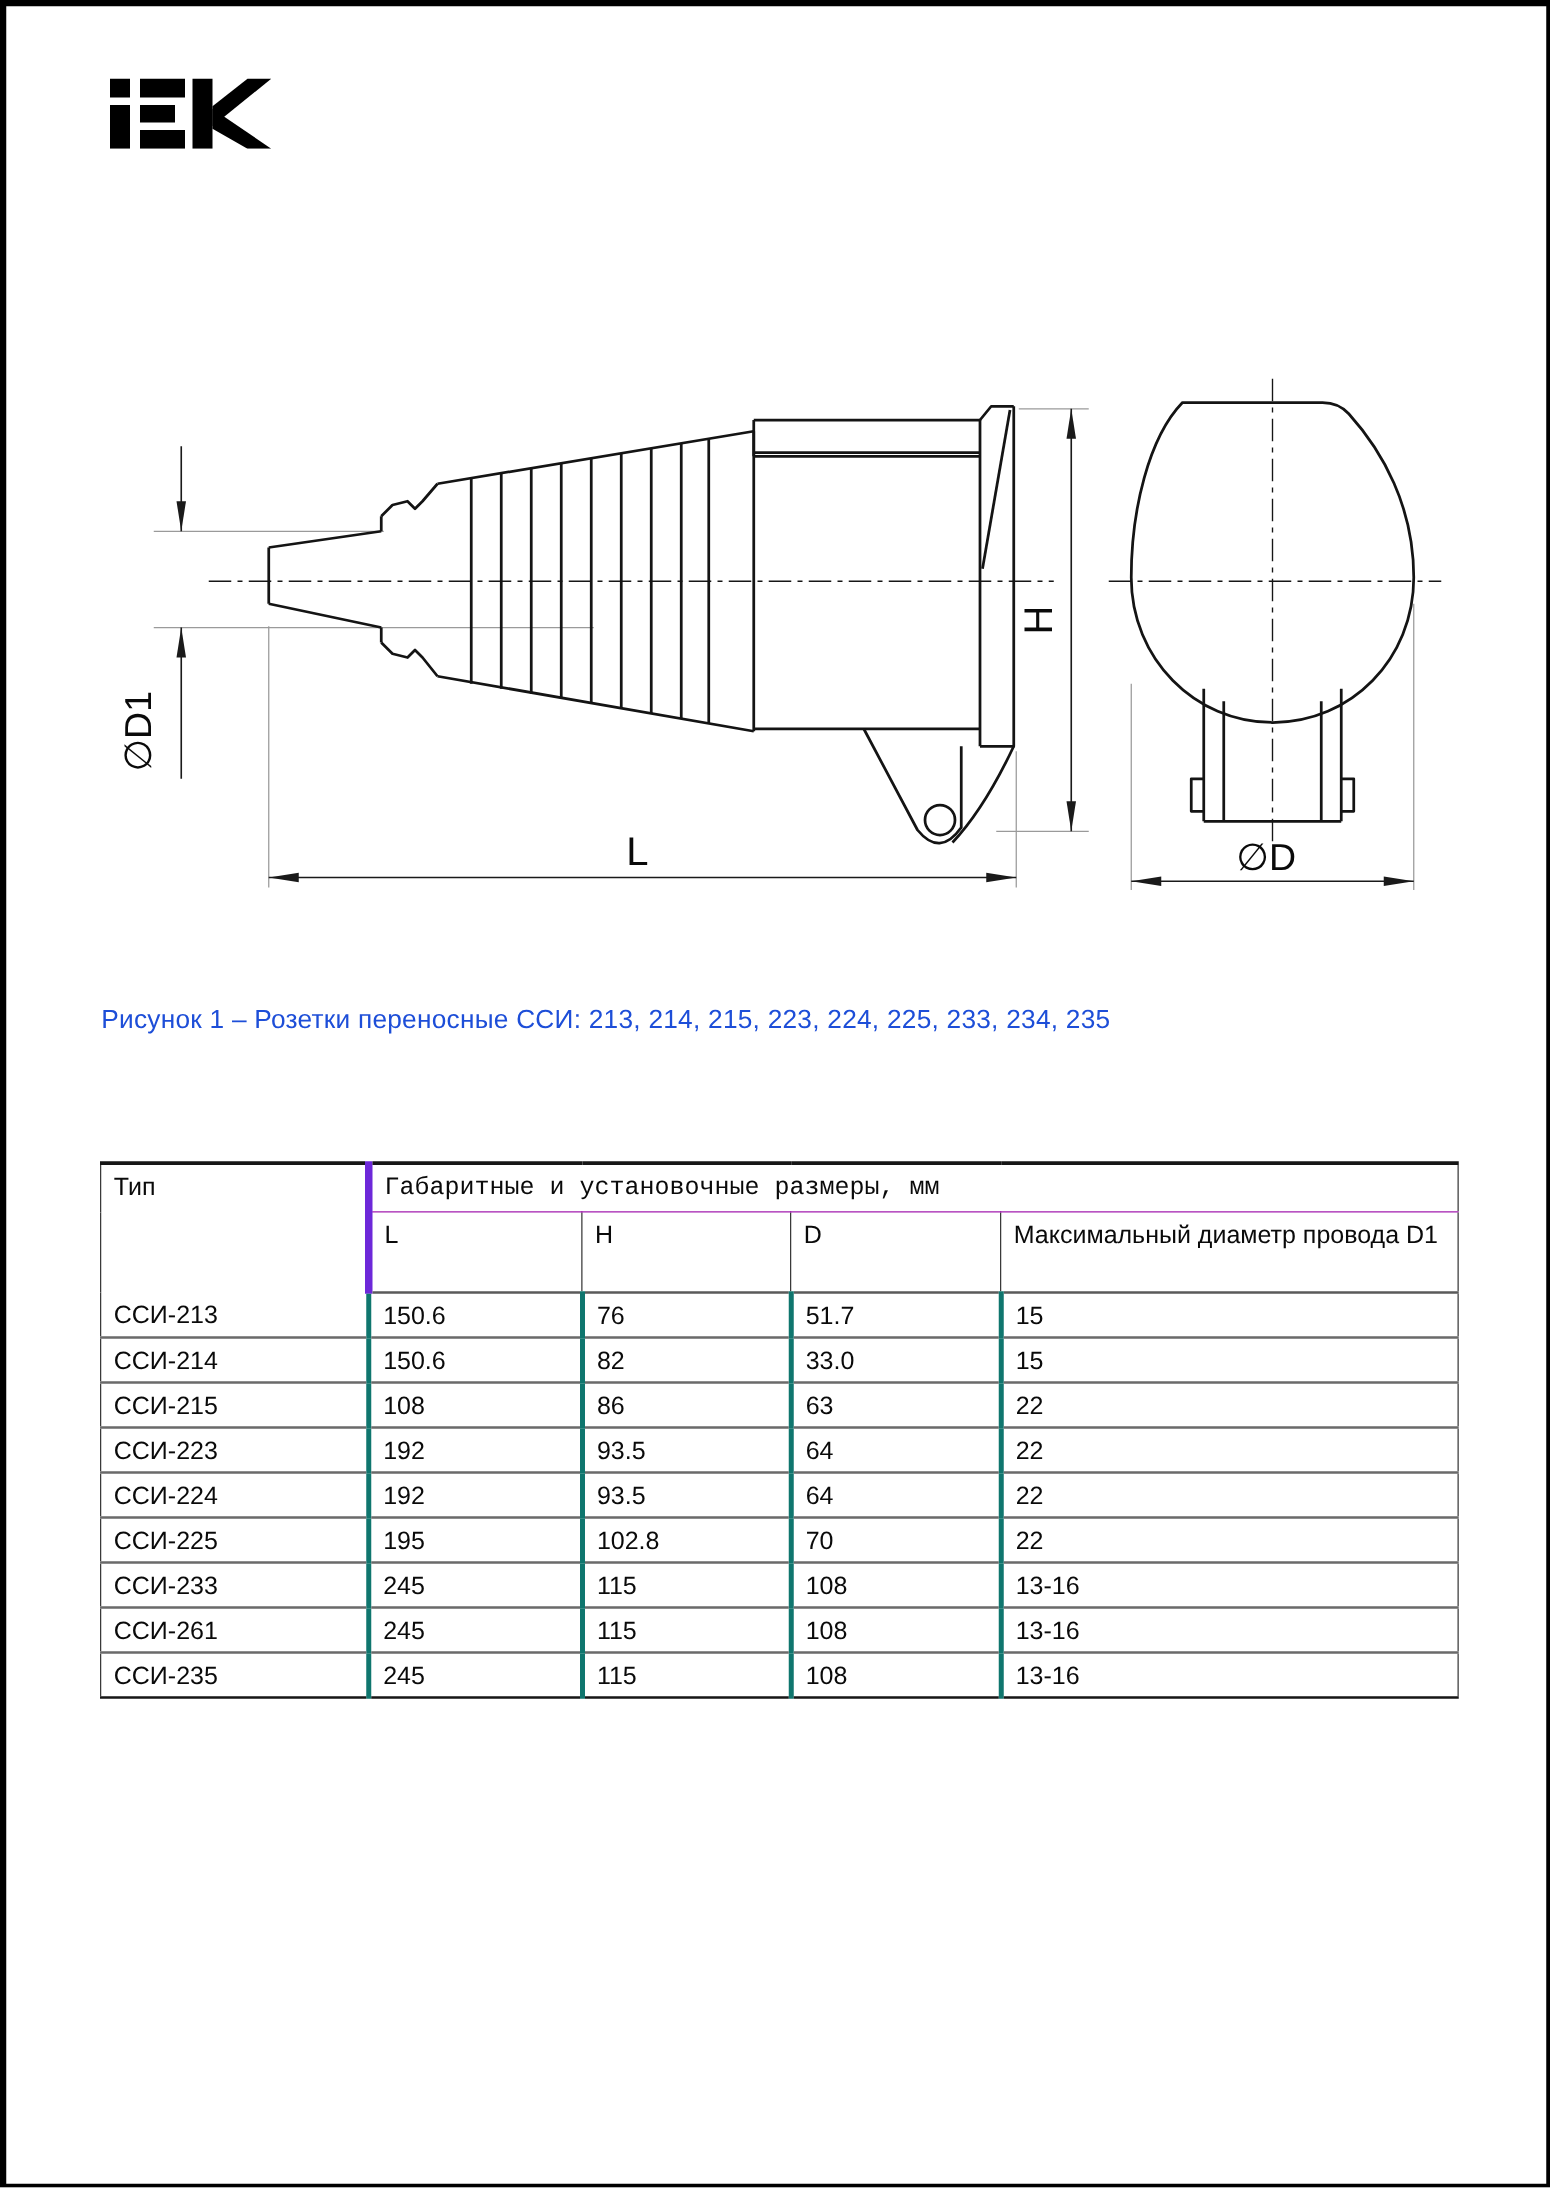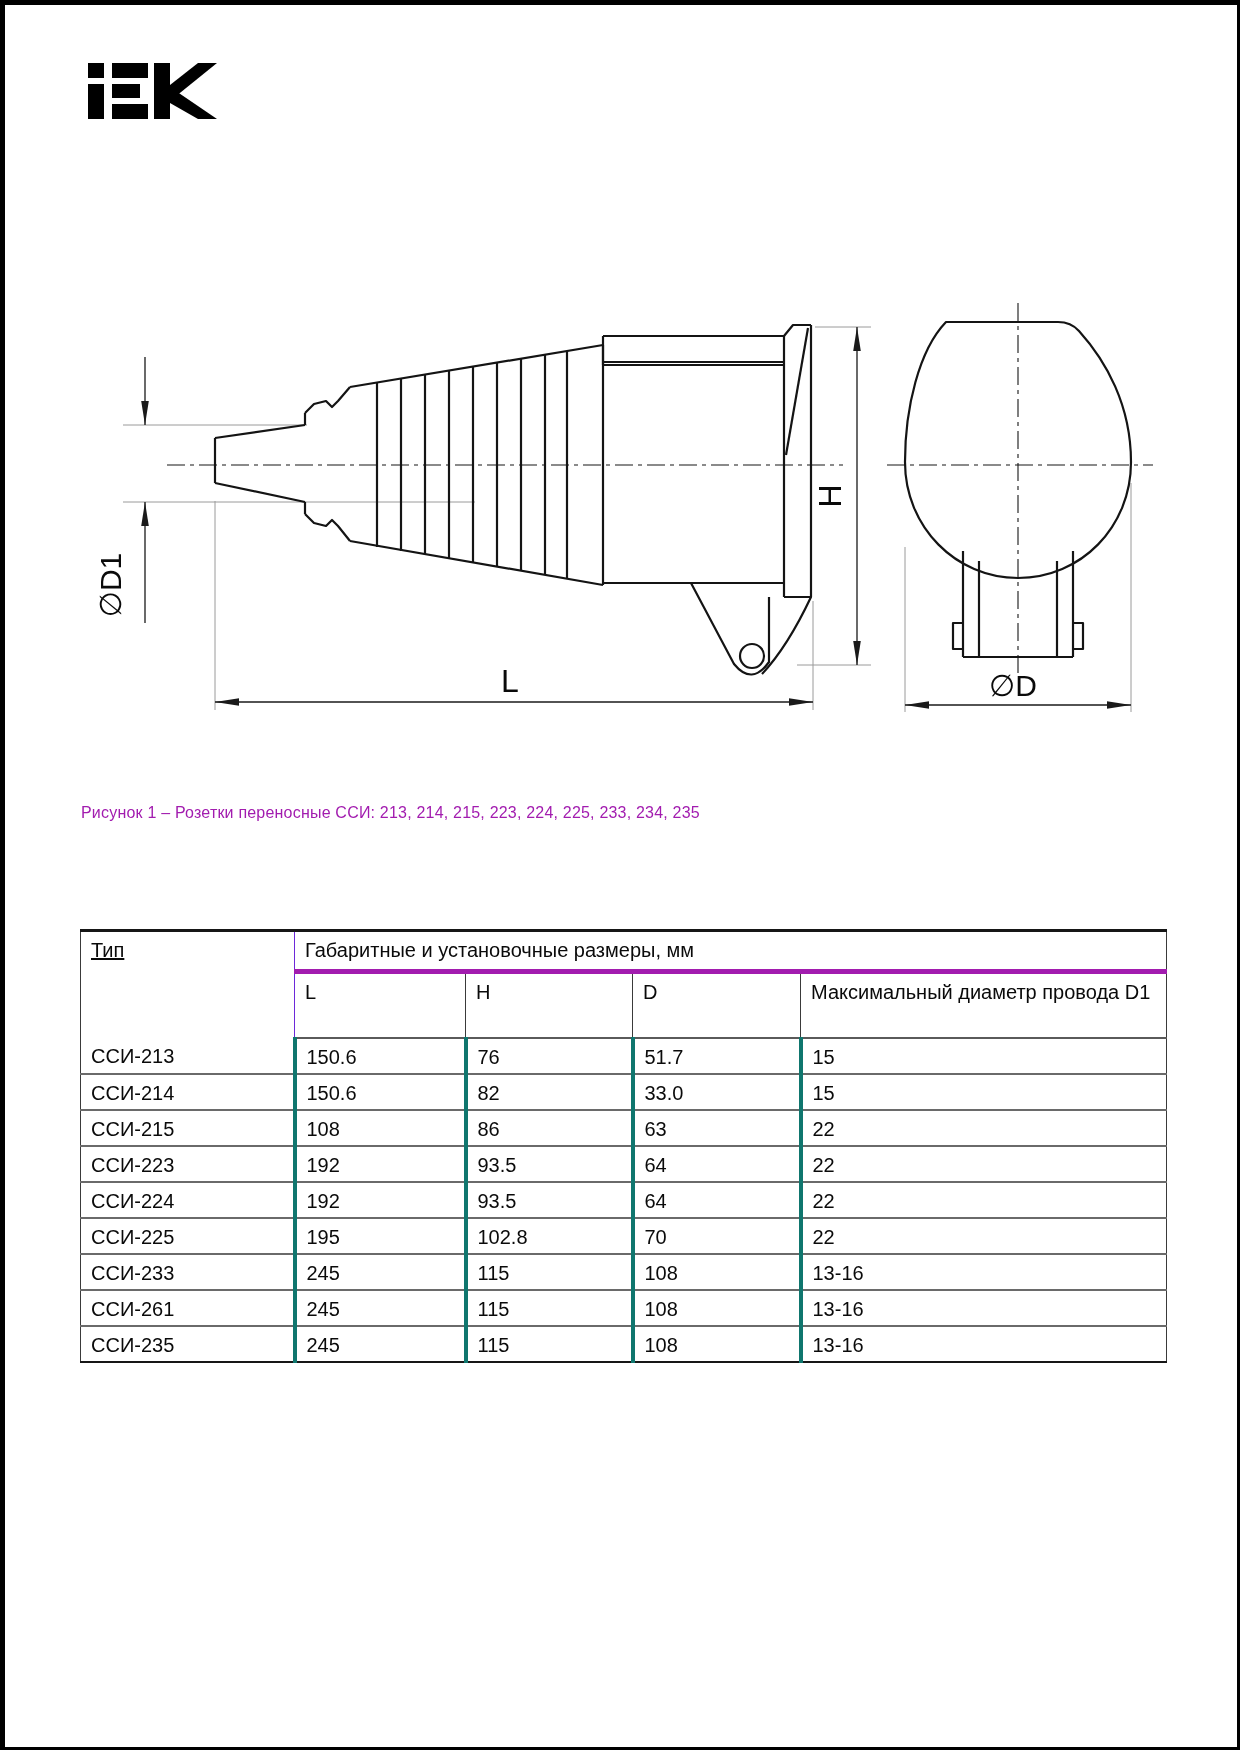--- a/index.html
+++ b/index.html
@@ -8,36 +8,36 @@
     background:#ffffff; box-sizing:border-box;
     border-style:solid; border-color:#000;
     border-width:5px 3px 3px 5px;
     font-family:"Liberation Sans", sans-serif;
     color:#000; overflow:hidden;
   }
   .logo { position:absolute; left:83px; top:56px; }
   .drawing { position:absolute; left:0; top:250px; }
   .caption {
     position:absolute; left:76px; top:799px; width:1100px;
-    font-size:16px; letter-spacing:0.2px; color:#a21caf;
+    font-size:21px; letter-spacing:0.2px; color:#1d4ed8;
     white-space:nowrap;
   }
   table.spec {
     position:absolute; left:75px; top:924px; width:1086px;
     border-collapse:collapse; table-layout:fixed;
     font-size:20px; color:#0a0a0a;
     border-left:1px solid #3a3a3a; border-right:1px solid #3a3a3a;
     border-top:3px solid #161616; border-bottom:2px solid #161616;
   }
   table.spec th, table.spec td {
     font-weight:normal; text-align:left; vertical-align:top;
     padding:7px 6px 0 10px; overflow:hidden; white-space:nowrap;
   }
-  th.c-type { border-right:1px solid #6d28d9;text-decoration:underline; }
-  th.c-group { border-bottom:5px solid #a21caf; height:30px; }
+  th.c-type { border-right:6px solid #6d28d9; }
+  th.c-group { border-bottom:1px solid #a21caf; height:30px;font-family:Liberation Mono, monospace; }
   tr.subhead th { height:56px; }
   tr.subhead th + th { border-left:1px solid #3a3a3a; }
   tr.subhead th { border-bottom:2px solid #5a5a5a; }
   tbody td { height:27px; border-bottom:2px solid #6a6a6a; }
   tbody td + td { border-left:4px solid #0f766e; }
   tbody tr:last-child td { border-bottom:none;margin-left:24px; }
 </style>
 </head>
 <body>
 

